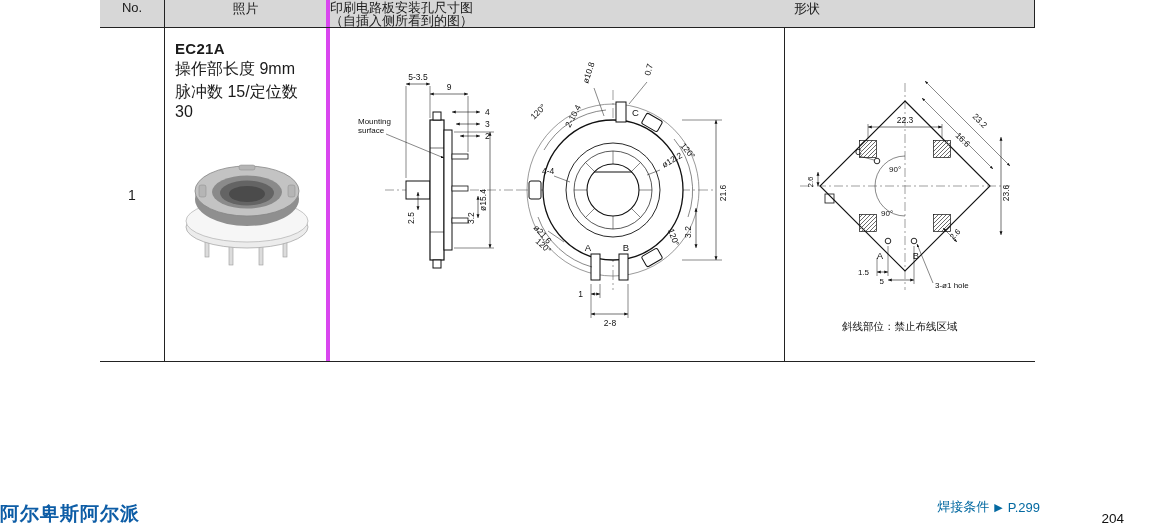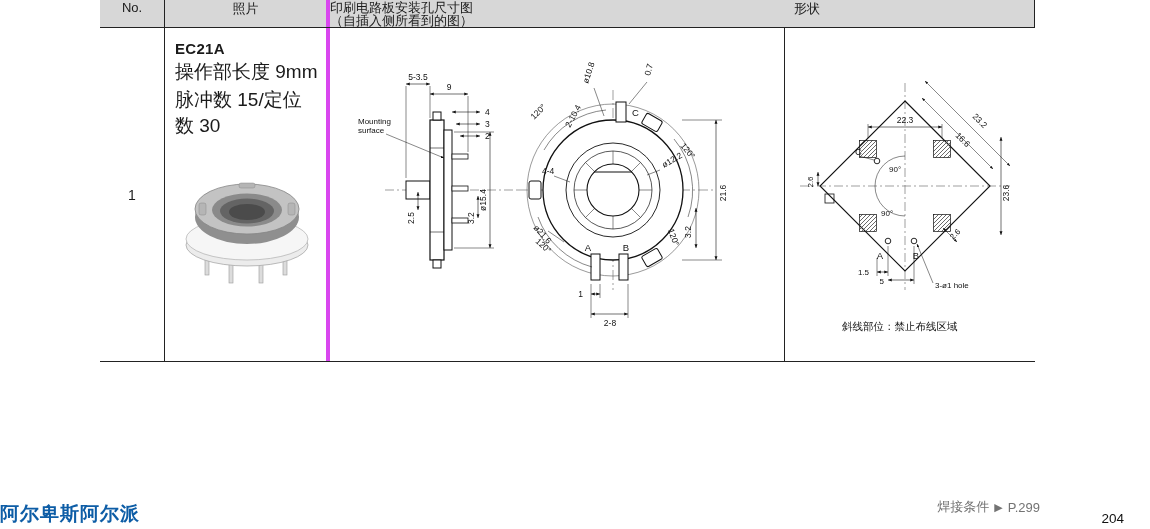--- a/index.html
+++ b/index.html
@@ -14,33 +14,33 @@
   .tbody{display:flex;height:333px;border-bottom:1px solid #222;background:#fff}
   .cell{box-sizing:border-box}
   .c-no{width:65px;border-right:1px solid #222}
   .c-photo{width:165px;border-right:4px solid #d946ef}
   .c-shape{width:455px;border-right:1px solid #222}
   .c-pcb{width:250px}
   .hd-pcb{flex-direction:column;font-size:12px;line-height:13px}
   .b-no{display:flex;align-items:center;justify-content:center;font-size:14px}
   .b-photo{padding:12px 8px 0 10px}
   .model{font-size:15px;font-weight:bold;letter-spacing:.3px}
-  .spec{font-size:19px;margin-top:2px}
+  .spec{font-size:16px;margin-top:2px}
   .photo-wrap{margin:16px 0 0 2px}
   svg text{fill:#111}
   .dim{font-size:8.5px}
   .dim7{font-size:8px}
   .lbl{font-size:9.5px}
   .note-txt{font-size:10.5px}
   .footer-brand{
     position:absolute;left:0;top:501px;width:100%;text-align:left;
     font-size:19px;font-weight:bold;color:#0d5da6;letter-spacing:1px;
   }
   .footer-solder{
-    position:absolute;right:110px;top:498px;font-size:13px;color:#737373;
+    position:absolute;right:110px;top:498px;font-size:13px;color:#0369a1;
     display:flex;align-items:center;gap:5px;
   }
   .footer-solder .tri{font-size:11px}
   .footer-page{position:absolute;right:26px;top:511px;font-size:13.5px;color:#111}
 </style>
 </head>
 <body>
 
 <div class="catalog-table">
 

